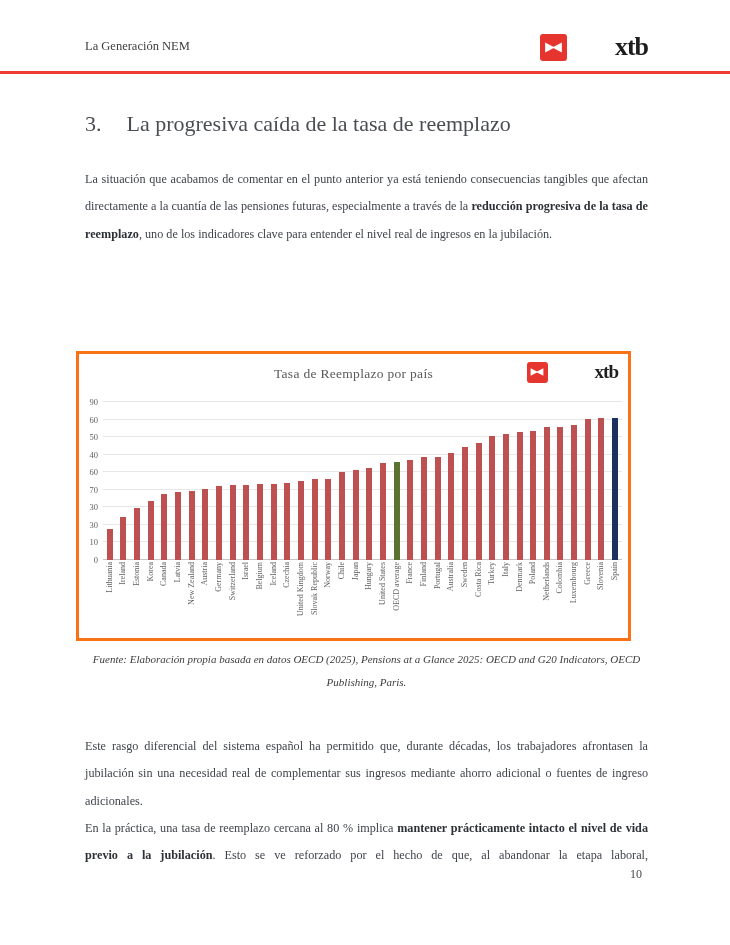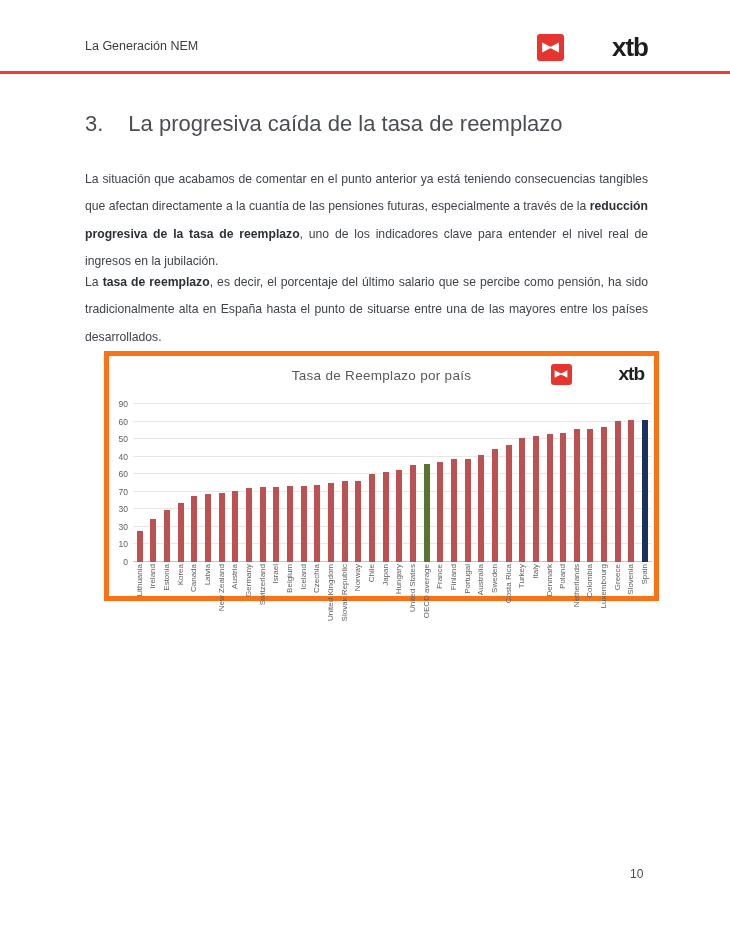--- a/index.html
+++ b/index.html
@@ -1,19 +1,19 @@
 <!DOCTYPE html>
 <html><head>
 <meta charset="utf-8">
 <style>
   * { margin:0; padding:0; box-sizing:border-box; }
   html,body { background:#ffffff; }
   .page {
     position:relative; width:730px; height:945px; background:#fff;
-    font-family:Liberation Sans, sans-serif; overflow:hidden;
+    font-family:Liberation Serif, serif; overflow:hidden;
   }
   
   .hdr-title { position:absolute; left:85px; top:39px; font-size:12.5px; color:#3d3d3d; }
   .hdr-logo { position:absolute; right:82px; top:32px; display:flex; align-items:center; gap:4px; }
   .logo-sq { display:flex; align-items:center; justify-content:center; background:#e5352e; border-radius:3px; }
   .hdr-logo .logo-sq { width:27px; height:27px; }
   .hdr-logo .logo-sq svg { width:21px; height:21px; }
   .logo-txt { font-weight:700; color:#1d1d1d; letter-spacing:-1px;margin-left:44px; }
   .hdr-logo .logo-txt { font-size:26px; }
   .rule { position:absolute; left:0; top:71px; width:730px; height:3px; background:#ee3c35; }
@@ -25,22 +25,22 @@
   
   .para { position:absolute; left:85px; width:563px; text-align:justify;
     font-size:12.2px; line-height:27.4px; color:#3f444b; }
   .para b { color:#2c3137; }
   .p1 { top:166px; }
   .p2 { top:269px; }
   .p3 { top:733px; }
   .p4 { top:815px; text-align-last:justify; }
 
   
-  .chart { position:absolute; left:104px; top:351px; width:555px; height:250px;
-    border:5px solid #f97316; background:#fff; }
+  .chart { position:absolute; left:76px; top:351px; width:555px; height:290px;
+    border:3px solid #f97316; background:#fff; }
   .chart-title { position:absolute; left:0; top:12px; width:100%; text-align:center;
     font-size:13.5px; color:#595959; letter-spacing:0.3px; }
   .chart-logo { position:absolute; right:10px; top:7px; display:flex; align-items:center; gap:3px; }
   .chart-logo .logo-sq { width:21px; height:21px; border-radius:3px; }
   .chart-logo .logo-sq svg { width:16px; height:16px; }
   .chart-logo .logo-txt { font-size:19px; color:#1f1f1f; }
   .yaxis { position:absolute; left:0; top:48px; width:19px; height:158px; }
   .ytick { position:absolute; right:0; transform:translateY(50%); font-size:8.5px; color:#606060; }
   .plot { position:absolute; left:24px; top:48px; width:519px; height:158px; }
   .gridline { position:absolute; left:0; right:0; height:1px; background:#e7e7e7; }
@@ -77,21 +77,20 @@
   </div>
 
   <div class="rule"></div>
 
   <h1 class="heading">
     <span>3.</span>
     <span>La progresiva caída de la tasa de reemplazo</span>
   </h1>
 
   <p class="para p1"><span>La situación que acabamos de comentar en el punto anterior ya está teniendo consecuencias tangibles que afectan directamente a la cuantía de las pensiones futuras, especialmente a través de la </span><b>reducción progresiva de la tasa de reemplazo</b><span>, uno de los indicadores clave para entender el nivel real de ingresos en la jubilación.</span></p>
-  <p class="para p2"><span>La </span><b>tasa de reemplazo</b><span>, es decir, el porcentaje del último salario que se percibe como pensión, ha sido tradicionalmente alta en España hasta el punto de situarse entre una de las mayores entre los países desarrollados.</span></p>
 
   <figure class="chart">
     <div class="chart-title">Tasa de Reemplazo por país</div>
     <div class="chart-logo">
       <span class="logo-sq">
         <svg viewBox="0 0 100 100" fill="#ffffff">
             <polygon points="10,26 56,50 10,74"></polygon>
             <polygon points="90,26 44,50 90,74"></polygon>
           </svg>
       </span>
@@ -348,17 +347,20 @@
         </div>
         <div class="xslot">
           <span>Slovenia</span>
         </div>
         <div class="xslot">
           <span>Spain</span>
         </div>
       </div>
   </figure>
 
-
+  <div class="caption">Fuente: Elaboración propia basada en datos OECD (2025), Pensions at a Glance 2025: OECD and G20 Indicators, OECD Publishing, Paris.</div>
+
+  <p class="para p3"><span>Este rasgo diferencial del sistema español ha permitido que, durante décadas, los trabajadores afrontasen la jubilación sin una necesidad real de complementar sus ingresos mediante ahorro adicional o fuentes de ingreso adicionales.</span></p>
+  <p class="para p4"><span>En la práctica, una tasa de reemplazo cercana al 80 % implica </span><b>mantener prácticamente intacto el nivel de vida previo a la jubilación</b><span>. Esto se ve reforzado por el hecho de que, al abandonar la etapa laboral,</span></p>
 
   <div class="pagenum">10</div>
 
 </div>
 
 </body></html>

